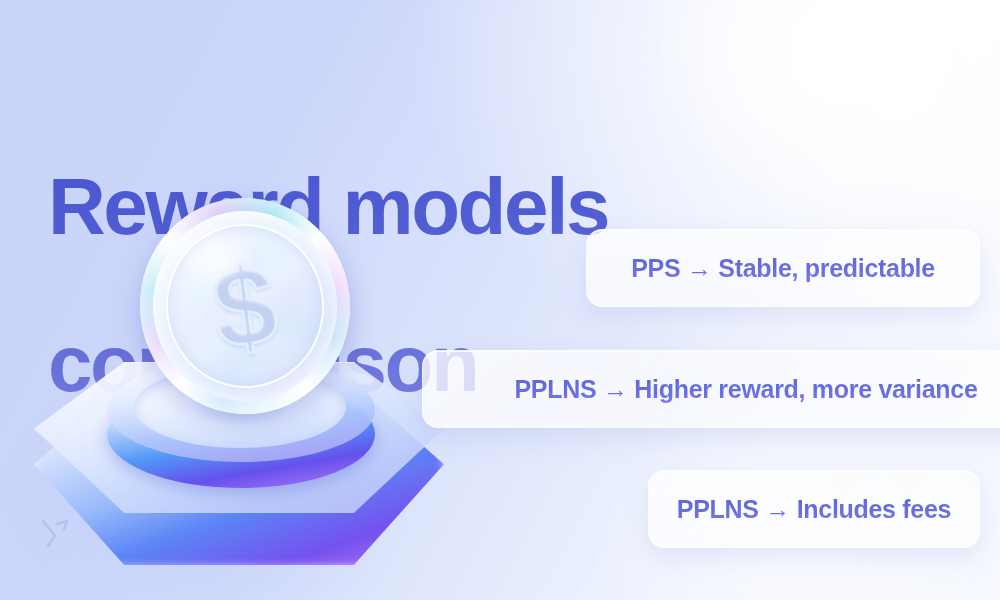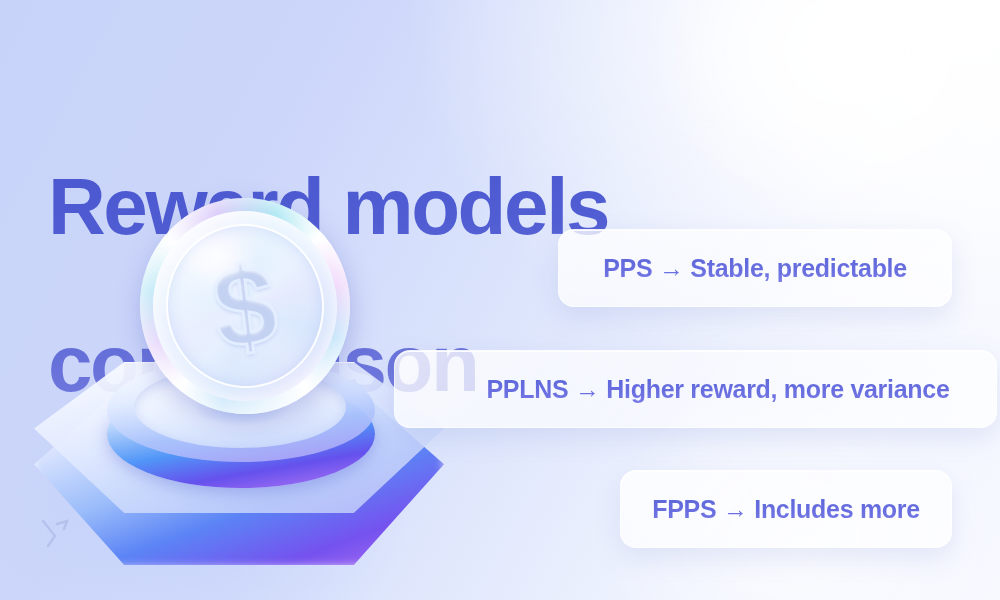--- a/index.html
+++ b/index.html
@@ -209,20 +209,21 @@
   
   .card {
     position: absolute;
     display: flex;
     align-items: center;
     justify-content: center;
     border-radius: 16px;
     background: linear-gradient(135deg, rgba(255,255,255,0.80) 0%, rgba(255,255,255,0.56) 50%, rgba(255,255,255,0.72) 100%);
     box-shadow: 0 10px 26px rgba(118,134,206,0.17), inset 0 1px 0 rgba(255,255,255,0.95);
     border: 1px solid rgba(255,255,255,0.62);
+    margin-left: 28px;
   }
   .card-text {
     font-size: 25px;
     font-weight: bold;
     letter-spacing: -0.3px;
     white-space: nowrap;
     background-image: linear-gradient(180deg, #5c67d8 0%, #6a6fe0 60%, #7b7ce6 100%);
     -webkit-background-clip: text;
     background-clip: text;
     color: transparent;
@@ -272,16 +273,16 @@
 
   <div class="card" id="card-pps">
     <span class="card-text">PPS → Stable, predictable</span>
   </div>
 
   <div class="card" id="card-pplns">
     <span class="card-text">PPLNS → Higher reward, more variance</span>
   </div>
 
   <div class="card" id="card-fpps">
-    <span class="card-text">FPPS → Includes more</span>
+    <span class="card-text">PPLNS → Includes fees</span>
   </div>
 
 </div>
 
 </body></html>

